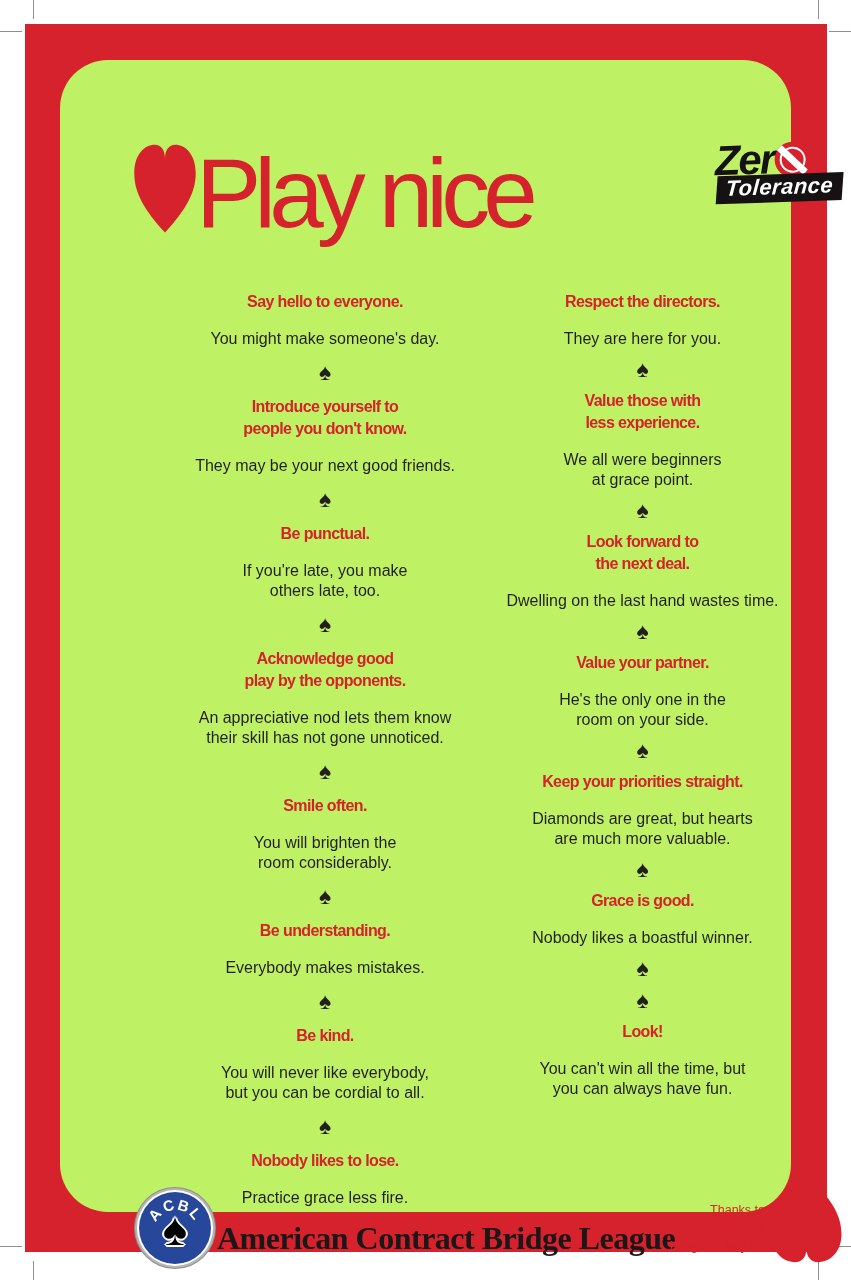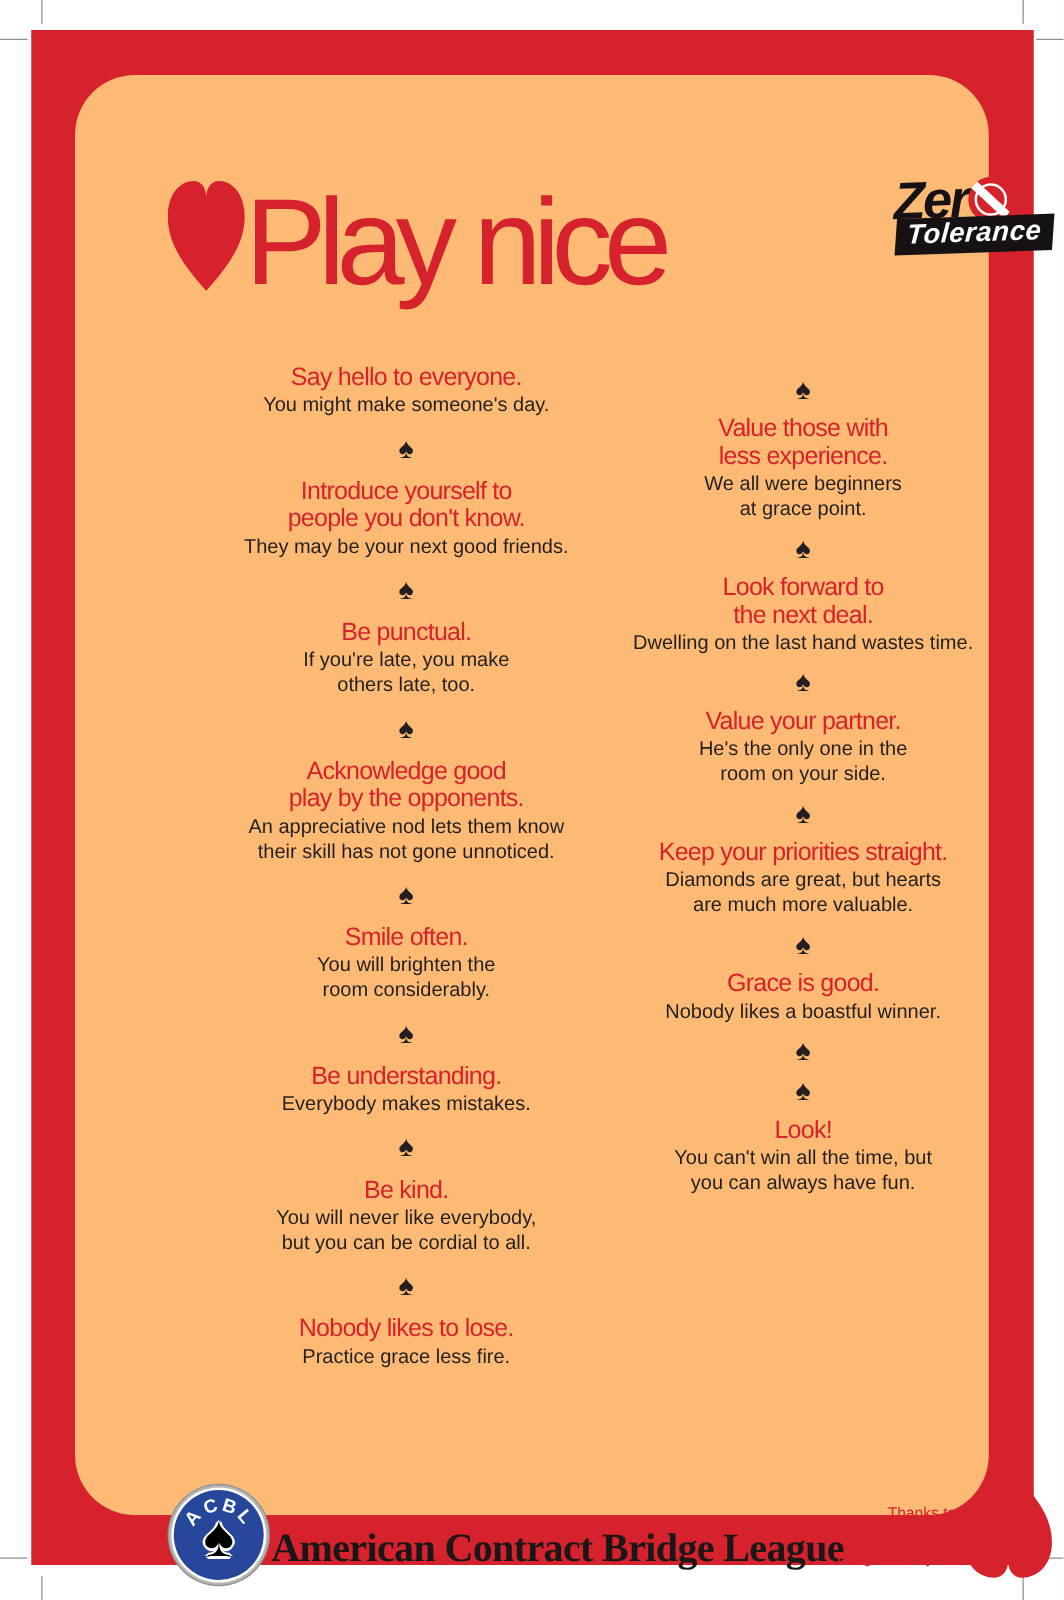--- a/index.html
+++ b/index.html
@@ -24,21 +24,21 @@
   .crop.bl-v{left:33px;top:1261px;} .crop.bl-h{left:0;top:1246px;}
   .crop.br-v{left:818px;top:1261px;} .crop.br-h{left:829px;top:1246px;}
 
   
   .frame{
     position:absolute;left:25px;top:24px;width:802px;height:1228px;
     background:var(--red);
   }
   .card{
     position:absolute;left:60px;top:60px;width:731px;height:1152px;
-    background:#fdba74;border-radius:48px;
+    background:#bef264;border-radius:48px;
   }
 
   
   .title-heart{position:absolute;left:73px;top:82px;width:64px;height:92px;}
   .title{
     position:absolute;left:136px;top:84px;
     font-size:98px;line-height:1;letter-spacing:-7px;
     color:var(--red);white-space:nowrap;
   }
   .zt{
@@ -75,25 +75,25 @@
     display:inline-block;transform:skewX(0deg);
     font-weight:bold;font-style:italic;font-size:22px;line-height:1;
     letter-spacing:0.5px;
   }
 
   
   .col{position:absolute;top:231px;text-align:center;}
   .col-left{left:95px;width:340px;}
   .col-right{left:410px;width:345px;}
   .item-heading{
-    font-size:20px;font-weight:normal;letter-spacing:-0.6px;
+    font-size:16px;font-weight:bold;letter-spacing:-0.6px;
     line-height:22px;color:var(--red);white-space:pre-line;
   }
   .item-body{
-    font-size:16px;line-height:20px;margin-top:2px;
+    font-size:16px;line-height:20px;margin-top:16px;
     color:var(--ink);white-space:pre-line;
   }
   .divider{
     font-size:23px;line-height:23px;color:var(--ink);
   }
   .col-left .divider{margin:12px 0;}
   .col-right .divider{margin:9px 0;}
 
   
   .acbl{
@@ -204,20 +204,24 @@
           <div class="item-body">You will never like everybody,
 but you can be cordial to all.</div>
         </div>
         <div class="divider">♠</div>
         <div class="item">
           <div class="item-heading">Nobody likes to lose.</div>
           <div class="item-body">Practice grace less fire.</div>
         </div>
       </div>
     <div class="col col-right">
+        <div class="item">
+          <div class="item-heading">Respect the directors.</div>
+          <div class="item-body">They are here for you.</div>
+        </div>
         <div class="divider">♠</div>
         <div class="item">
           <div class="item-heading">Value those with
 less experience.</div>
           <div class="item-body">We all were beginners
 at grace point.</div>
         </div>
         <div class="divider">♠</div>
         <div class="item">
           <div class="item-heading">Look forward to

